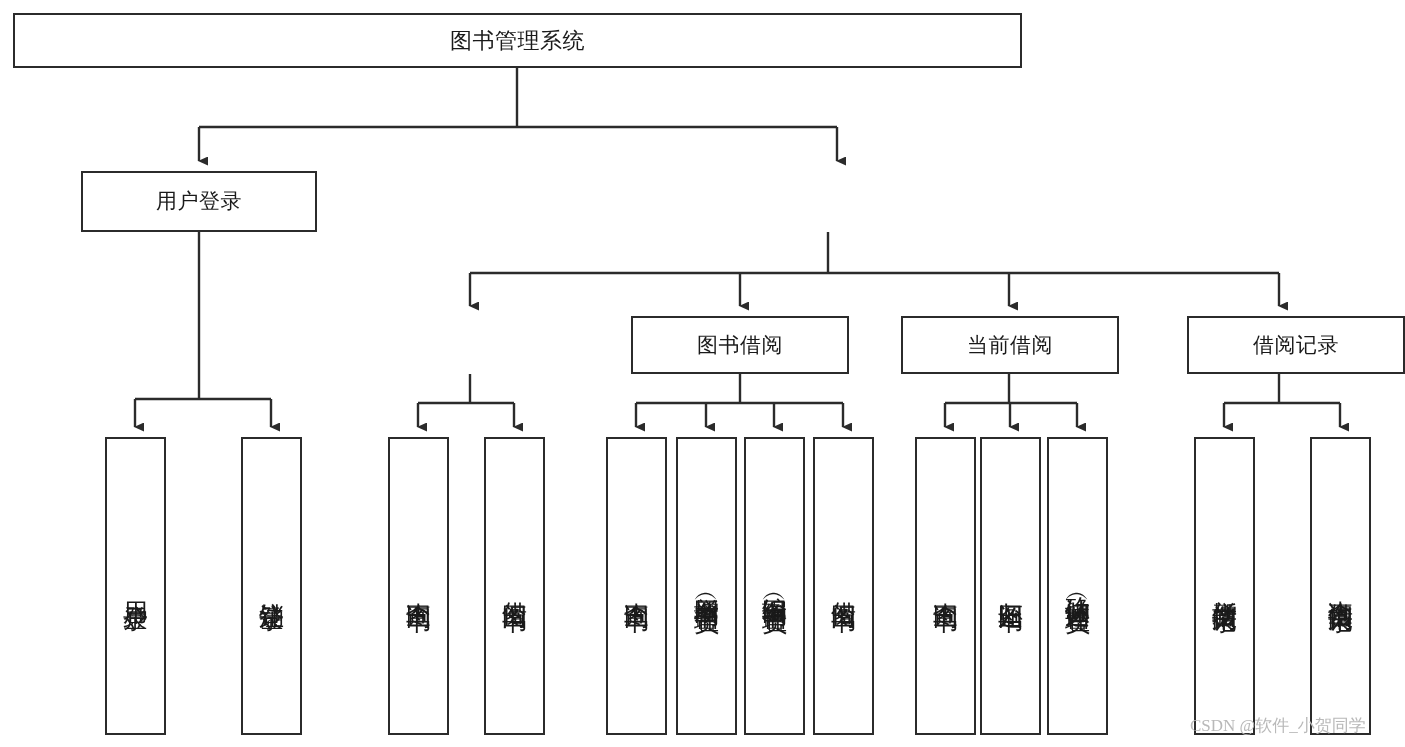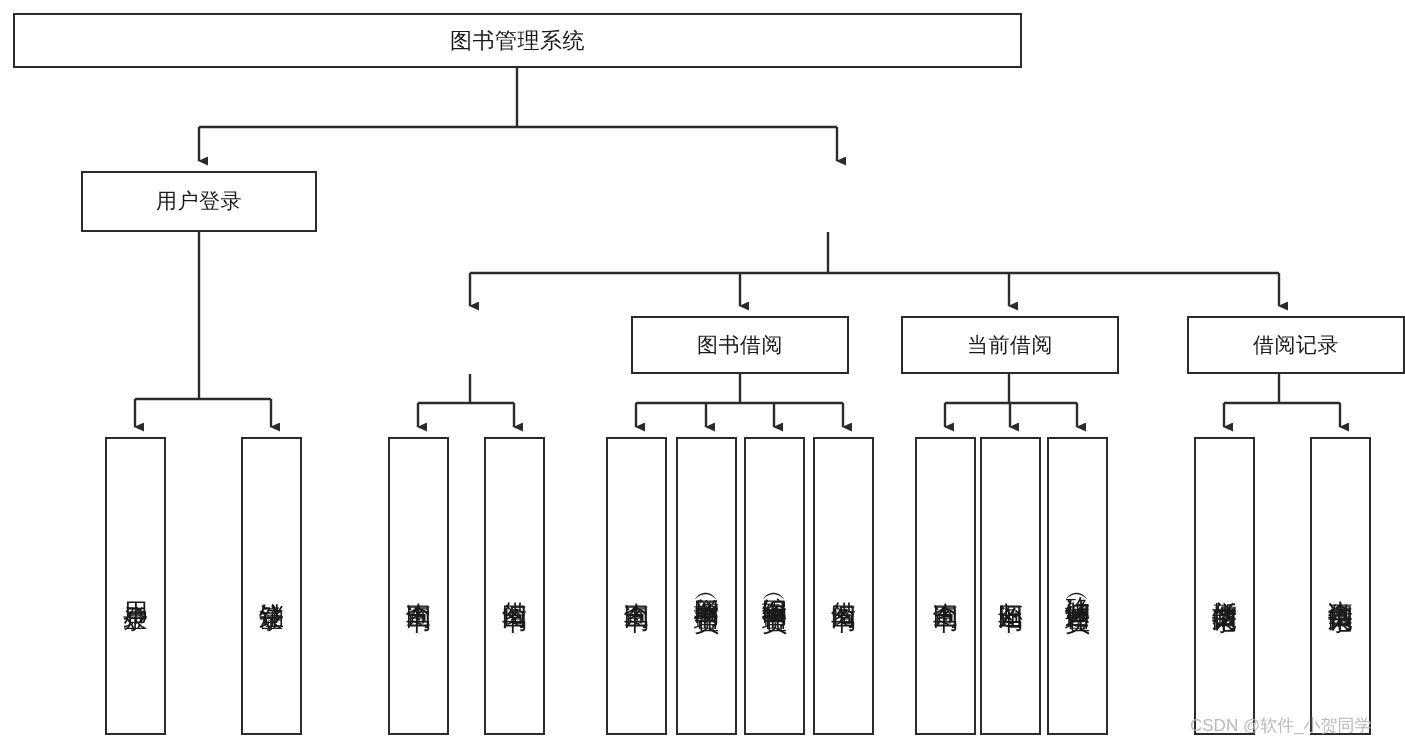--- a/index.html
+++ b/index.html
@@ -62,21 +62,21 @@
     white-space: nowrap;
   }
   .watermark {
     position: absolute;
     left: 1190px;
     top: 714px;
     font-size: 17px;
     color: #b9b9b9;
     white-space: nowrap;
     z-index: 5;
-    font-family: Liberation Sans, sans-serif;
+    font-family: Liberation Serif, serif;
   }
 </style>
 </head>
 <body>
 
 <div id="stage">
 
   <svg id="connectors" viewBox="0 0 1405 747" width="1405" height="747" xmlns="http://www.w3.org/2000/svg">
     <defs>
       <marker id="arrowhead" markerWidth="9" markerHeight="10" refX="4.5" refY="9" orient="auto" markerUnits="userSpaceOnUse">

